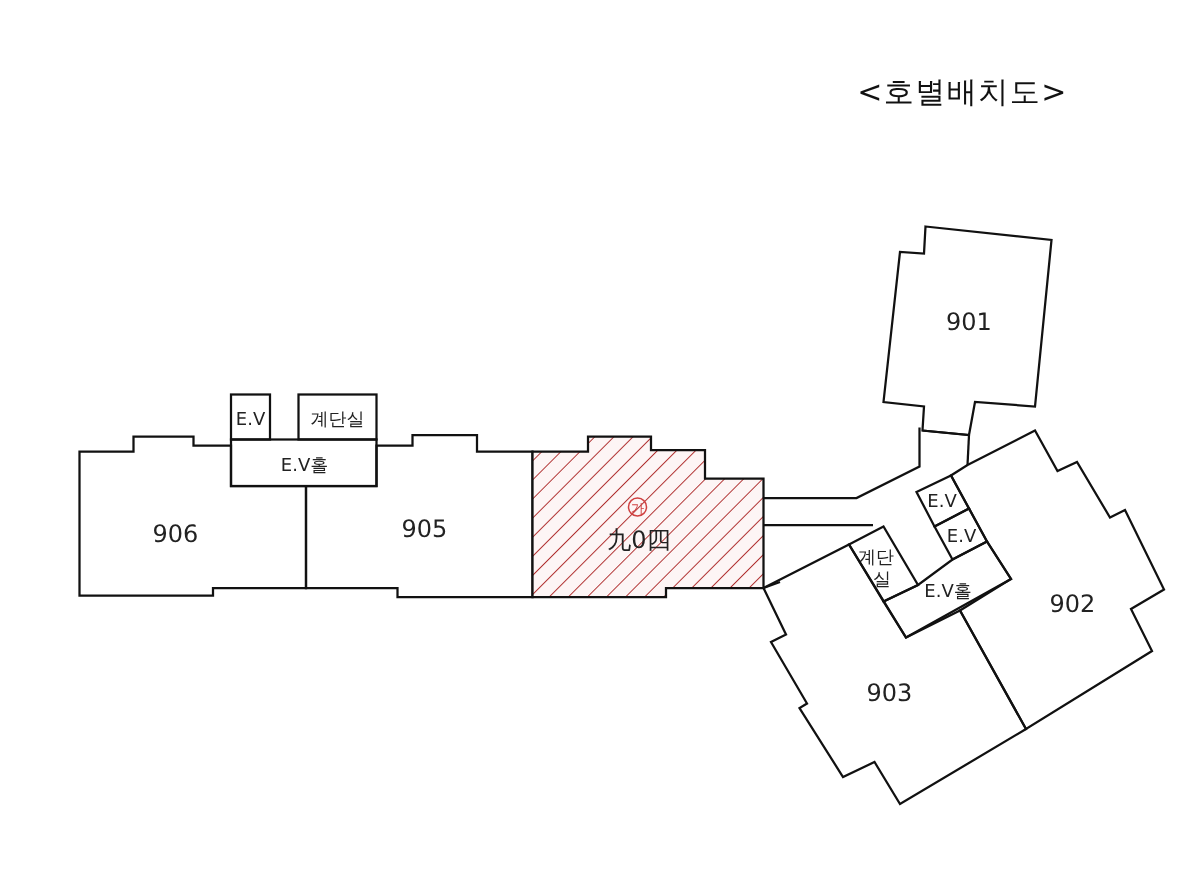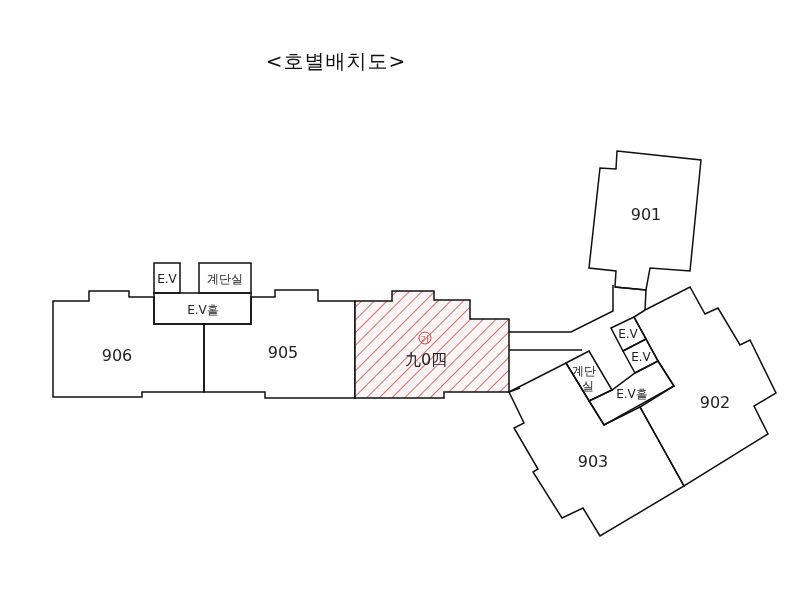--- a/index.html
+++ b/index.html
@@ -1,17 +1,17 @@
 <!DOCTYPE html>
 <html><head>
 <meta charset="utf-8">
 <style>
   html, body { margin: 0; padding: 0; background: #ffffff; }
   body { width: 800px; height: 590px; position: relative; overflow: hidden; font-family: "DejaVu Sans", sans-serif; }
-  .title { position: absolute; top: 48px; left: 0; width: 672px; text-align: center; font-size: 20px; color: #111; letter-spacing: 1px; }
+  .title { position: absolute; top: 48px; left: 0; width: 672px; text-align: right; font-size: 20px; color: #111; letter-spacing: 1px; padding-left: 40px; }
   svg { position: absolute; left: 0; top: 0; }
   .wall { fill: none; stroke: #111; stroke-width: 1.5; }
   .lbl { font-family: "DejaVu Sans", sans-serif; fill: #222; }
   .unit { font-size: 16px; }
   .small { font-size: 12px; }
 </style>
 </head>
 <body>
 
 <div class="title">&lt;호별배치도&gt;</div>

